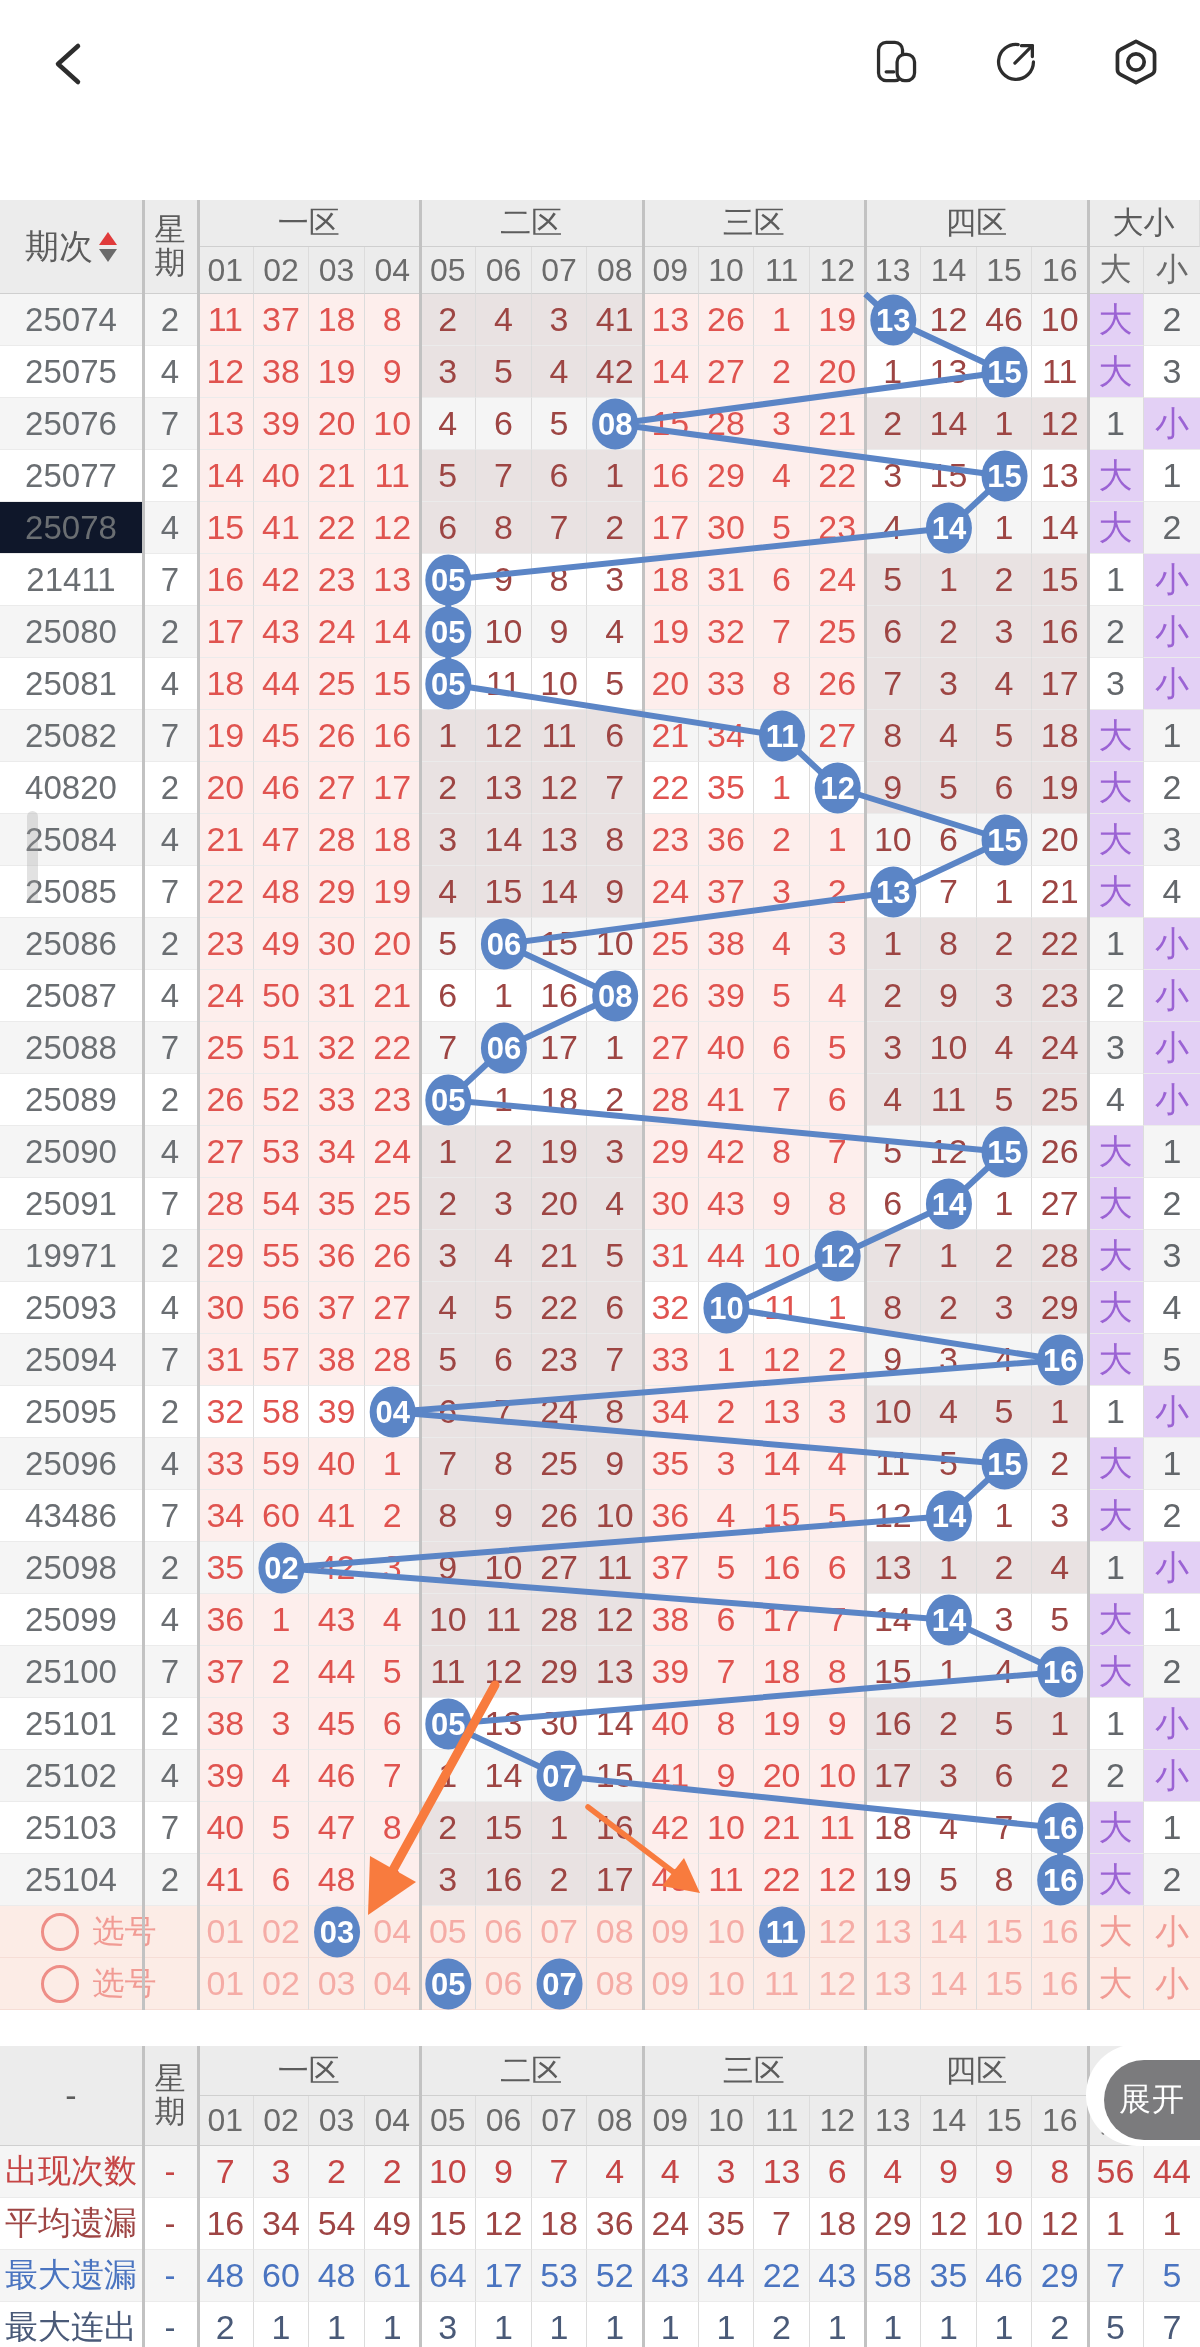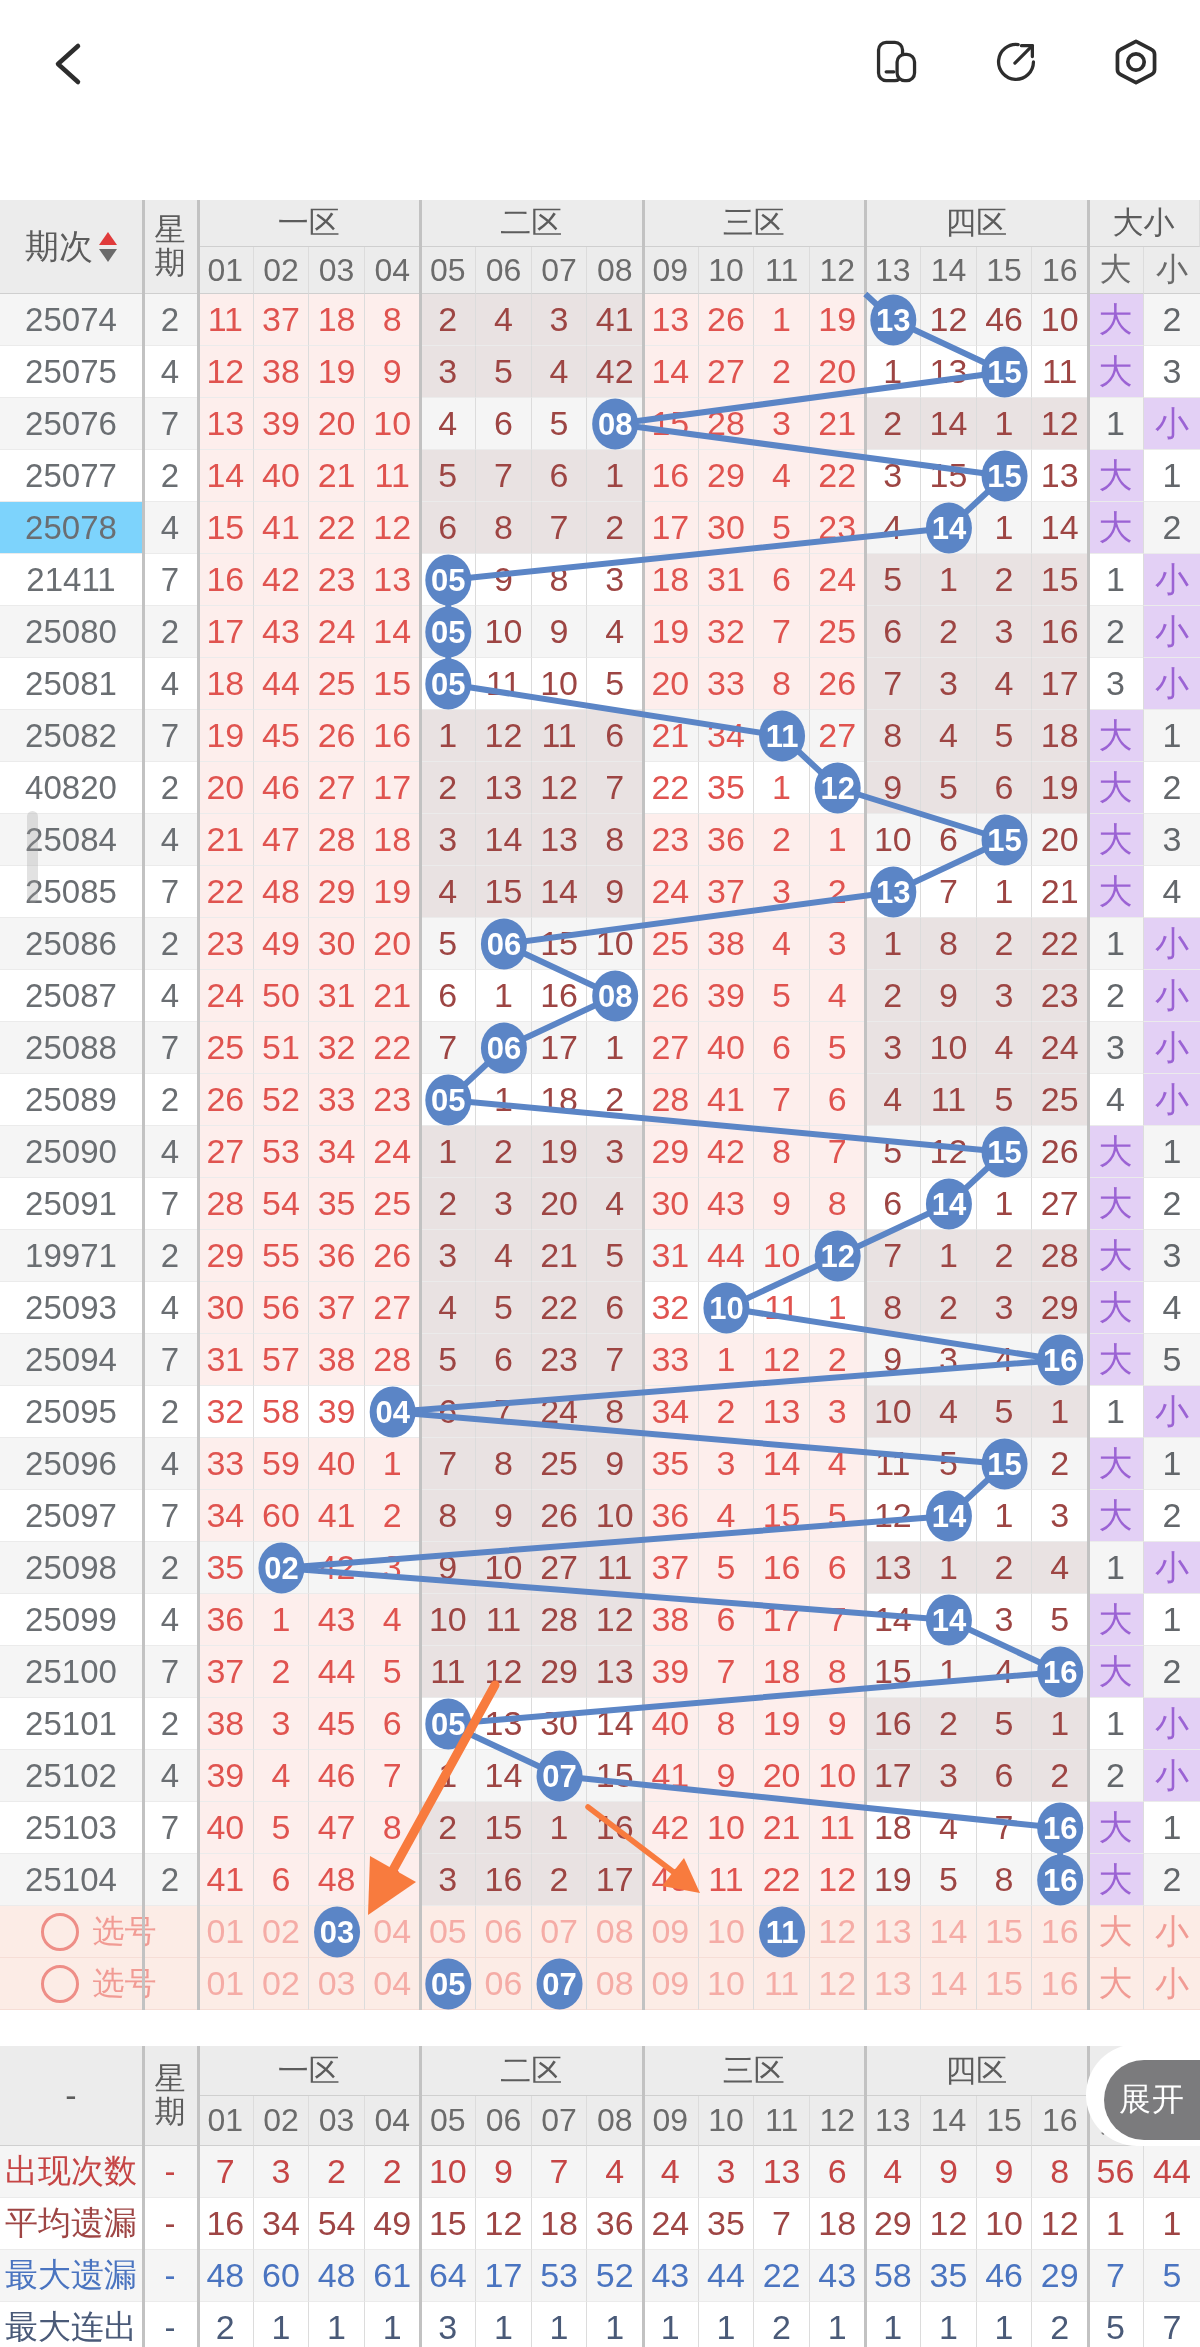--- a/index.html
+++ b/index.html
@@ -171,21 +171,21 @@
       <div class="cell thin" style="left: 643px; top: 450px; width: 55.625px; height: 52px; font-size: 34px; color: rgb(224, 83, 79); background: rgb(253, 238, 236); border-bottom: 1px solid rgb(235, 235, 235);">16</div>
       <div class="cell thin" style="left: 698.625px; top: 450px; width: 55.625px; height: 52px; font-size: 34px; color: rgb(224, 83, 79); background: rgb(253, 238, 236); border-bottom: 1px solid rgb(235, 235, 235);">29</div>
       <div class="cell thin" style="left: 754.25px; top: 450px; width: 55.625px; height: 52px; font-size: 34px; color: rgb(224, 83, 79); background: rgb(253, 238, 236); border-bottom: 1px solid rgb(235, 235, 235);">4</div>
       <div class="cell thin" style="left: 809.875px; top: 450px; width: 55.625px; height: 52px; font-size: 34px; color: rgb(224, 83, 79); background: rgb(253, 238, 236); border-bottom: 1px solid rgb(235, 235, 235);">22</div>
       <div class="cell thin" style="left: 865.5px; top: 450px; width: 55.625px; height: 52px; font-size: 34px; color: rgb(157, 69, 67); background: rgb(255, 255, 255); border-bottom: 1px solid rgb(235, 235, 235);">3</div>
       <div class="cell thin" style="left: 921.125px; top: 450px; width: 55.625px; height: 52px; font-size: 34px; color: rgb(157, 69, 67); background: rgb(255, 255, 255); border-bottom: 1px solid rgb(235, 235, 235);">15</div>
       <div class="cell thin" style="left: 976.75px; top: 450px; width: 55.625px; height: 52px; font-size: 34px; color: rgb(157, 69, 67); background: rgb(255, 255, 255); border-bottom: 1px solid rgb(235, 235, 235);"></div>
       <div class="cell thin" style="left: 1032.38px; top: 450px; width: 55.625px; height: 52px; font-size: 34px; color: rgb(157, 69, 67); background: rgb(255, 255, 255); border-bottom: 1px solid rgb(235, 235, 235);">13</div>
       <div class="cell thin" style="left: 1088px; top: 450px; width: 56px; height: 52px; font-size: 34px; color: rgb(155, 99, 212); background: rgb(227, 208, 245); border-bottom: 1px solid rgb(235, 235, 235);">大</div>
       <div class="cell" style="left: 1144px; top: 450px; width: 56px; height: 52px; font-size: 34px; color: rgb(99, 103, 107); background: rgb(255, 255, 255); border-bottom: 1px solid rgb(235, 235, 235);">1</div>
-      <div class="cell thin" style="left: 0px; top: 502px; width: 143px; height: 52px; font-size: 33px; color: rgb(106, 110, 114); background: #7dd3fc; border-bottom: 1px solid rgb(235, 235, 235);">25078</div>
+      <div class="cell thin" style="left: 0px; top: 502px; width: 143px; height: 52px; font-size: 33px; color: rgb(106, 110, 114); background: #0f172a; border-bottom: 1px solid rgb(235, 235, 235);">25078</div>
       <div class="cell thin" style="left: 143px; top: 502px; width: 55px; height: 52px; font-size: 33px; color: rgb(106, 110, 114); background: rgb(245, 245, 245); border-bottom: 1px solid rgb(235, 235, 235);">4</div>
       <div class="cell thin" style="left: 198px; top: 502px; width: 55.625px; height: 52px; font-size: 34px; color: rgb(224, 83, 79); background: rgb(253, 238, 236); border-bottom: 1px solid rgb(235, 235, 235);">15</div>
       <div class="cell thin" style="left: 253.625px; top: 502px; width: 55.625px; height: 52px; font-size: 34px; color: rgb(224, 83, 79); background: rgb(253, 238, 236); border-bottom: 1px solid rgb(235, 235, 235);">41</div>
       <div class="cell thin" style="left: 309.25px; top: 502px; width: 55.625px; height: 52px; font-size: 34px; color: rgb(224, 83, 79); background: rgb(253, 238, 236); border-bottom: 1px solid rgb(235, 235, 235);">22</div>
       <div class="cell thin" style="left: 364.875px; top: 502px; width: 55.625px; height: 52px; font-size: 34px; color: rgb(224, 83, 79); background: rgb(253, 238, 236); border-bottom: 1px solid rgb(235, 235, 235);">12</div>
       <div class="cell thin" style="left: 420.5px; top: 502px; width: 55.625px; height: 52px; font-size: 34px; color: rgb(157, 69, 67); background: rgb(233, 226, 226); border-bottom: 1px solid rgb(235, 235, 235);">6</div>
       <div class="cell thin" style="left: 476.125px; top: 502px; width: 55.625px; height: 52px; font-size: 34px; color: rgb(157, 69, 67); background: rgb(233, 226, 226); border-bottom: 1px solid rgb(235, 235, 235);">8</div>
       <div class="cell thin" style="left: 531.75px; top: 502px; width: 55.625px; height: 52px; font-size: 34px; color: rgb(157, 69, 67); background: rgb(233, 226, 226); border-bottom: 1px solid rgb(235, 235, 235);">7</div>
       <div class="cell thin" style="left: 587.375px; top: 502px; width: 55.625px; height: 52px; font-size: 34px; color: rgb(157, 69, 67); background: rgb(233, 226, 226); border-bottom: 1px solid rgb(235, 235, 235);">2</div>
       <div class="cell thin" style="left: 643px; top: 502px; width: 55.625px; height: 52px; font-size: 34px; color: rgb(224, 83, 79); background: rgb(253, 238, 236); border-bottom: 1px solid rgb(235, 235, 235);">17</div>
@@ -551,21 +551,21 @@
       <div class="cell thin" style="left: 643px; top: 1438px; width: 55.625px; height: 52px; font-size: 34px; color: rgb(224, 83, 79); background: rgb(253, 238, 236); border-bottom: 1px solid rgb(235, 235, 235);">35</div>
       <div class="cell thin" style="left: 698.625px; top: 1438px; width: 55.625px; height: 52px; font-size: 34px; color: rgb(224, 83, 79); background: rgb(253, 238, 236); border-bottom: 1px solid rgb(235, 235, 235);">3</div>
       <div class="cell thin" style="left: 754.25px; top: 1438px; width: 55.625px; height: 52px; font-size: 34px; color: rgb(224, 83, 79); background: rgb(253, 238, 236); border-bottom: 1px solid rgb(235, 235, 235);">14</div>
       <div class="cell thin" style="left: 809.875px; top: 1438px; width: 55.625px; height: 52px; font-size: 34px; color: rgb(224, 83, 79); background: rgb(253, 238, 236); border-bottom: 1px solid rgb(235, 235, 235);">4</div>
       <div class="cell thin" style="left: 865.5px; top: 1438px; width: 55.625px; height: 52px; font-size: 34px; color: rgb(157, 69, 67); background: rgb(245, 245, 245); border-bottom: 1px solid rgb(235, 235, 235);">11</div>
       <div class="cell thin" style="left: 921.125px; top: 1438px; width: 55.625px; height: 52px; font-size: 34px; color: rgb(157, 69, 67); background: rgb(245, 245, 245); border-bottom: 1px solid rgb(235, 235, 235);">5</div>
       <div class="cell thin" style="left: 976.75px; top: 1438px; width: 55.625px; height: 52px; font-size: 34px; color: rgb(157, 69, 67); background: rgb(245, 245, 245); border-bottom: 1px solid rgb(235, 235, 235);"></div>
       <div class="cell thin" style="left: 1032.38px; top: 1438px; width: 55.625px; height: 52px; font-size: 34px; color: rgb(157, 69, 67); background: rgb(245, 245, 245); border-bottom: 1px solid rgb(235, 235, 235);">2</div>
       <div class="cell thin" style="left: 1088px; top: 1438px; width: 56px; height: 52px; font-size: 34px; color: rgb(155, 99, 212); background: rgb(227, 208, 245); border-bottom: 1px solid rgb(235, 235, 235);">大</div>
       <div class="cell" style="left: 1144px; top: 1438px; width: 56px; height: 52px; font-size: 34px; color: rgb(99, 103, 107); background: rgb(245, 245, 245); border-bottom: 1px solid rgb(235, 235, 235);">1</div>
-      <div class="cell thin" style="left: 0px; top: 1490px; width: 143px; height: 52px; font-size: 33px; color: rgb(106, 110, 114); background: rgb(255, 255, 255); border-bottom: 1px solid rgb(235, 235, 235);">25097</div>
+      <div class="cell thin" style="left: 0px; top: 1490px; width: 143px; height: 52px; font-size: 33px; color: rgb(106, 110, 114); background: rgb(255, 255, 255); border-bottom: 1px solid rgb(235, 235, 235);">43486</div>
       <div class="cell thin" style="left: 143px; top: 1490px; width: 55px; height: 52px; font-size: 33px; color: rgb(106, 110, 114); background: rgb(255, 255, 255); border-bottom: 1px solid rgb(235, 235, 235);">7</div>
       <div class="cell thin" style="left: 198px; top: 1490px; width: 55.625px; height: 52px; font-size: 34px; color: rgb(224, 83, 79); background: rgb(253, 238, 236); border-bottom: 1px solid rgb(235, 235, 235);">34</div>
       <div class="cell thin" style="left: 253.625px; top: 1490px; width: 55.625px; height: 52px; font-size: 34px; color: rgb(224, 83, 79); background: rgb(253, 238, 236); border-bottom: 1px solid rgb(235, 235, 235);">60</div>
       <div class="cell thin" style="left: 309.25px; top: 1490px; width: 55.625px; height: 52px; font-size: 34px; color: rgb(224, 83, 79); background: rgb(253, 238, 236); border-bottom: 1px solid rgb(235, 235, 235);">41</div>
       <div class="cell thin" style="left: 364.875px; top: 1490px; width: 55.625px; height: 52px; font-size: 34px; color: rgb(224, 83, 79); background: rgb(253, 238, 236); border-bottom: 1px solid rgb(235, 235, 235);">2</div>
       <div class="cell thin" style="left: 420.5px; top: 1490px; width: 55.625px; height: 52px; font-size: 34px; color: rgb(157, 69, 67); background: rgb(233, 226, 226); border-bottom: 1px solid rgb(235, 235, 235);">8</div>
       <div class="cell thin" style="left: 476.125px; top: 1490px; width: 55.625px; height: 52px; font-size: 34px; color: rgb(157, 69, 67); background: rgb(233, 226, 226); border-bottom: 1px solid rgb(235, 235, 235);">9</div>
       <div class="cell thin" style="left: 531.75px; top: 1490px; width: 55.625px; height: 52px; font-size: 34px; color: rgb(157, 69, 67); background: rgb(233, 226, 226); border-bottom: 1px solid rgb(235, 235, 235);">26</div>
       <div class="cell thin" style="left: 587.375px; top: 1490px; width: 55.625px; height: 52px; font-size: 34px; color: rgb(157, 69, 67); background: rgb(233, 226, 226); border-bottom: 1px solid rgb(235, 235, 235);">10</div>
       <div class="cell thin" style="left: 643px; top: 1490px; width: 55.625px; height: 52px; font-size: 34px; color: rgb(224, 83, 79); background: rgb(253, 238, 236); border-bottom: 1px solid rgb(235, 235, 235);">36</div>

